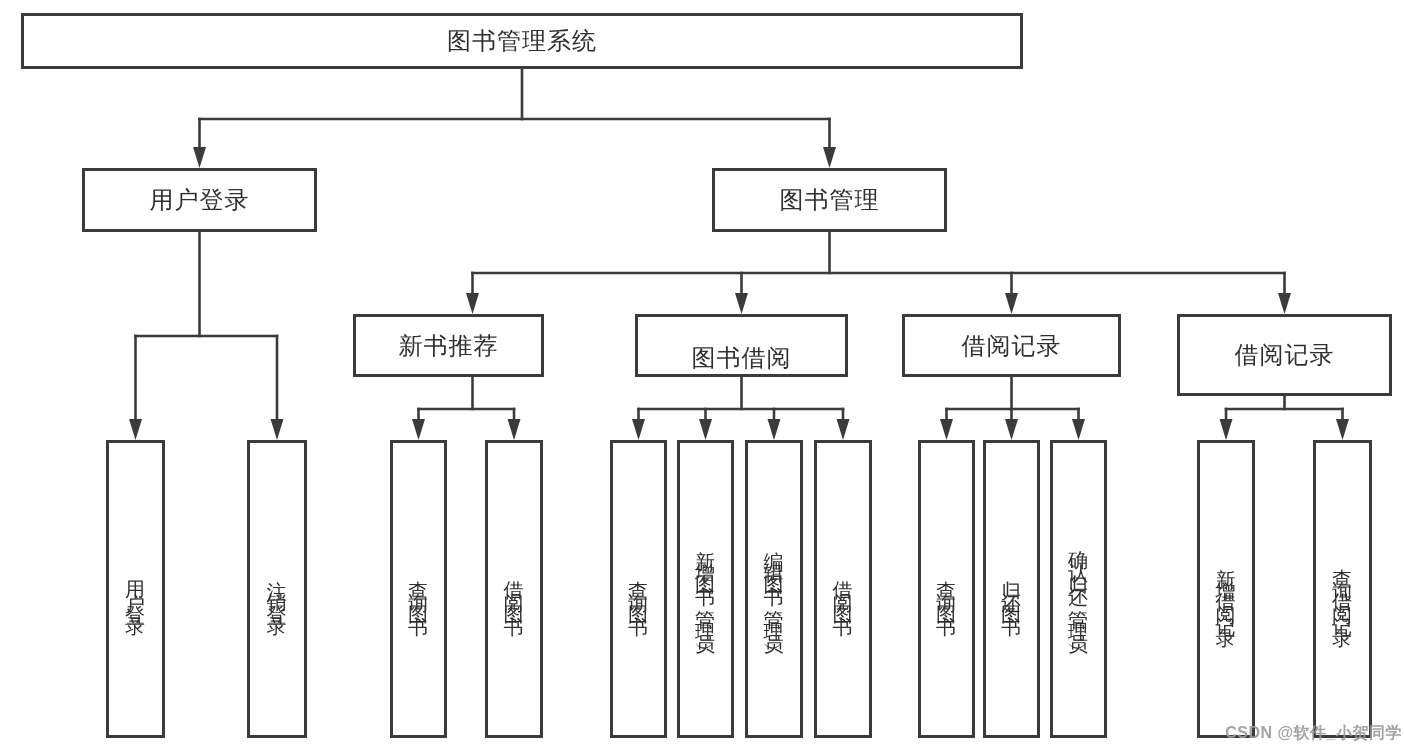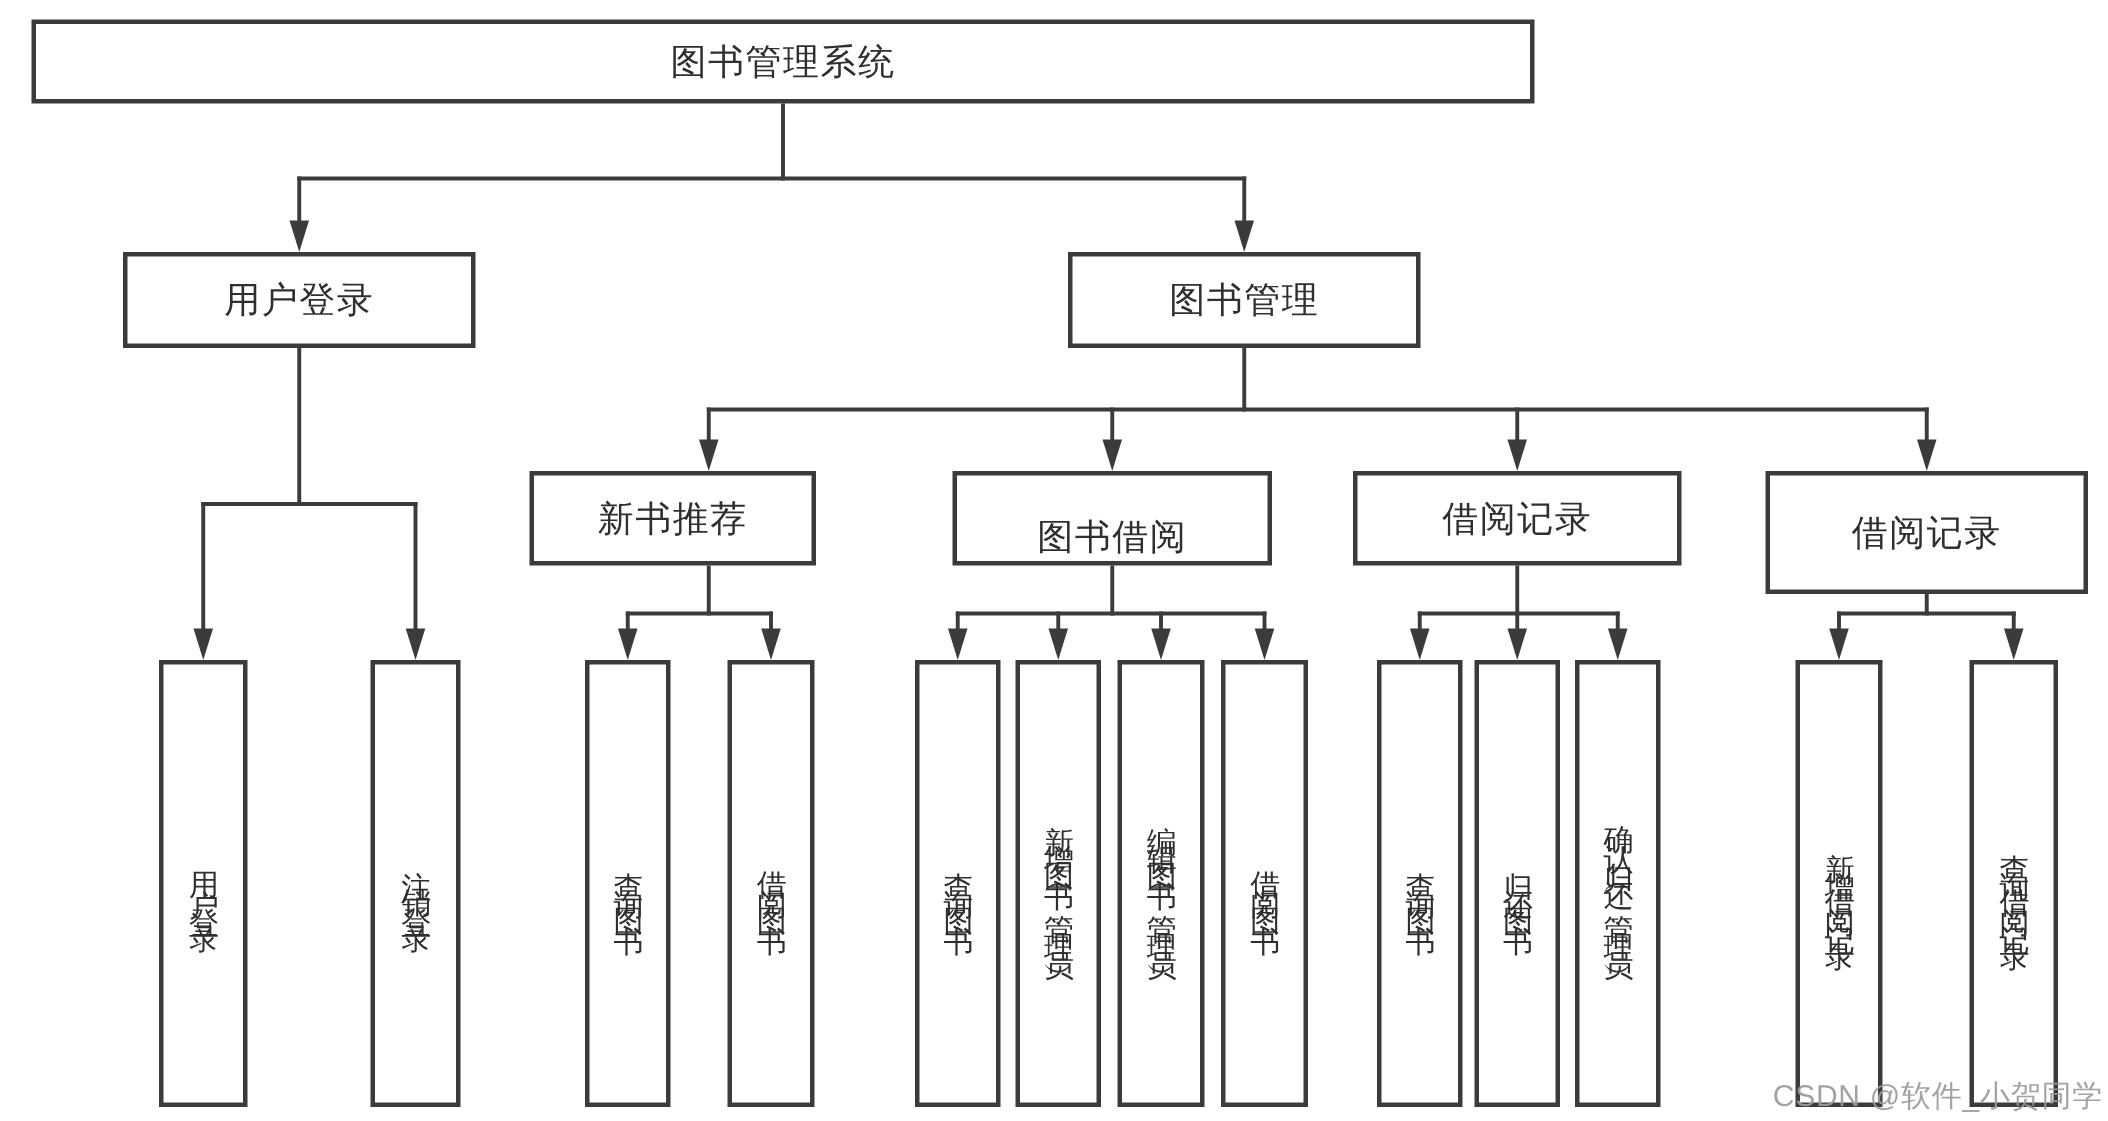--- a/index.html
+++ b/index.html
@@ -34,25 +34,26 @@
     text-orientation:mixed;
     font-size:20px;
     letter-spacing:12px;
     line-height:1;
     white-space:nowrap;
   }
   #watermark{
     position:absolute;
     right:3px;
     bottom:3px;
-    font-size:20px;
+    font-size:16px;
     color:rgba(155,155,155,0.92);
     letter-spacing:0.5px;
     z-index:5;
     white-space:nowrap;
+    font-weight:bold;
   }
 </style>
 </head>
 <body>
 
 <div id="canvas">
   <svg id="edges" viewBox="0 0 1405 747" xmlns="http://www.w3.org/2000/svg">
       <line x1="522" y1="69" x2="522" y2="119" stroke="#3b3b3b" stroke-width="2.6" stroke-linecap="square"></line>
       <line x1="199.5" y1="119" x2="829.5" y2="119" stroke="#3b3b3b" stroke-width="2.6" stroke-linecap="square"></line>
       <line x1="199.5" y1="119" x2="199.5" y2="152" stroke="#3b3b3b" stroke-width="2.6" stroke-linecap="square"></line>

